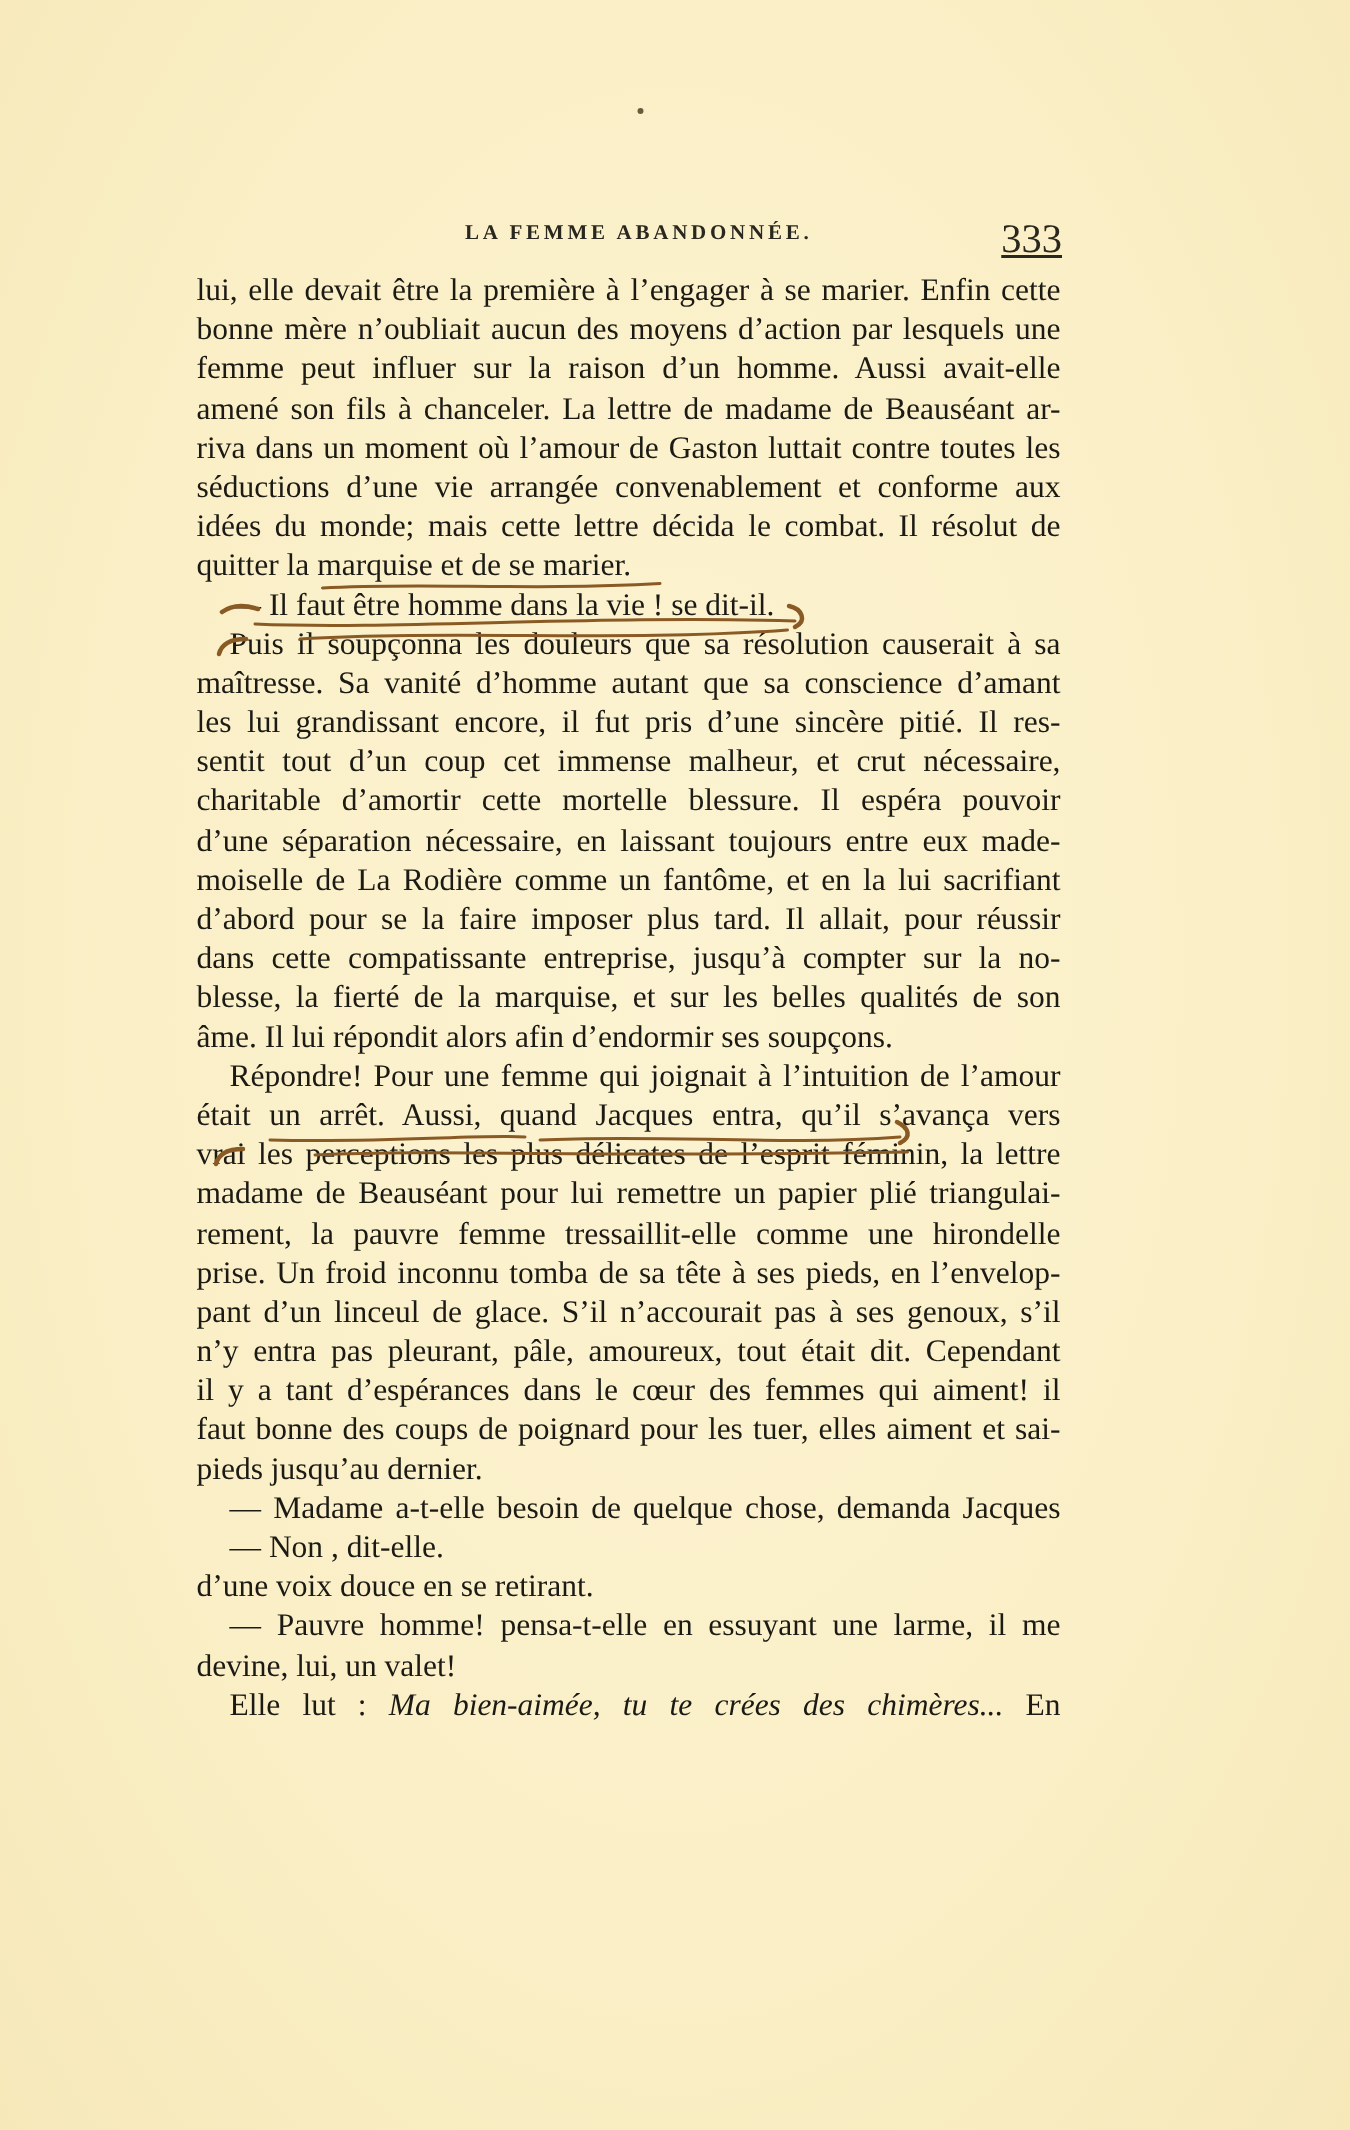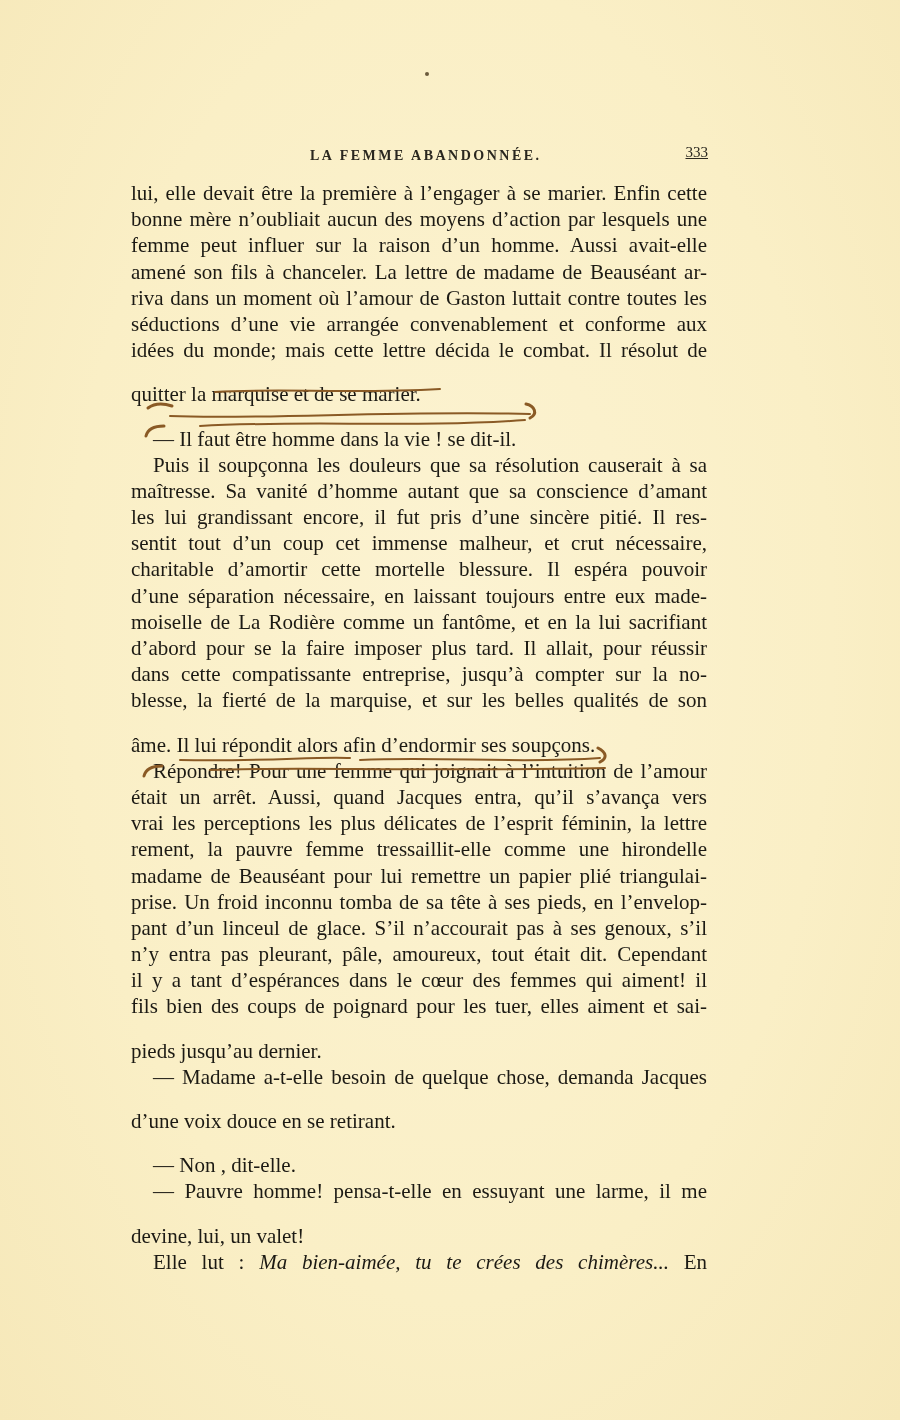--- a/index.html
+++ b/index.html
@@ -17,31 +17,31 @@
   .speck { position: absolute; left: 425px; top: 72px; width: 4px; height: 4px; border-radius: 50%; background: #6b5a3c; }
   .header {
     position: absolute; top: 148px; left: 130px; width: 578px; height: 22px;
   }
   .running-title {
     position: absolute; left: 180px; top: 0;
     font-size: 14px; letter-spacing: 2.5px; font-variant: small-caps;
     font-weight: bold; color: #2a271f;
   }
   .page-number {
-    position: absolute; right: 0; top: -4px; font-size: 15px; color: #2a271f; text-decoration: underline;
+    position: absolute; right: 0; top: -4px; font-size: 27px; color: #2a271f; text-decoration: underline;
   }
   .body {
     position: absolute; left: 131px; top: 180px; width: 576px;
   }
   .line {
     height: 26.2px; line-height: 26.2px; font-size: 21px;
     white-space: nowrap; text-align: justify; text-align-last: justify;
     position: relative;
   }
-  .line.last { text-align-last: left; margin-top: 18px; }
+  .line.last { text-align-last: left; }
   .line.indent { padding-left: 22px; }
   .line em { }
   .annot { position: absolute; left: 0; top: 0; width: 900px; height: 1420px; pointer-events: none; }
   .annot path { fill: none; stroke: #8a5a25; stroke-width: 2; stroke-linecap: round; }
   .annot path.thick { stroke-width: 3; }
 </style>
 </head>
 <body>
 
 <div class="page">
@@ -69,31 +69,31 @@
     <div class="line">charitable d’amortir cette mortelle blessure. Il espéra pouvoir</div>
     <div class="line">d’une séparation nécessaire, en laissant toujours entre eux made-</div>
     <div class="line">moiselle de La Rodière comme un fantôme, et en la lui sacrifiant</div>
     <div class="line">d’abord pour se la faire imposer plus tard. Il allait, pour réussir</div>
     <div class="line">dans cette compatissante entreprise, jusqu’à compter sur la no-</div>
     <div class="line">blesse, la fierté de la marquise, et sur les belles qualités de son</div>
     <div class="line last">âme. Il lui répondit alors afin d’endormir ses soupçons.</div>
     <div class="line indent">Répondre! Pour une femme qui joignait à l’intuition de l’amour</div>
     <div class="line">était un arrêt. Aussi, quand Jacques entra, qu’il s’avança vers</div>
     <div class="line">vrai les perceptions les plus délicates de l’esprit féminin, la lettre</div>
+    <div class="line">madame de Beauséant pour lui remettre un papier plié triangulai-</div>
     <div class="line">rement, la pauvre femme tressaillit-elle comme une hirondelle</div>
-    <div class="line">madame de Beauséant pour lui remettre un papier plié triangulai-</div>
     <div class="line">prise. Un froid inconnu tomba de sa tête à ses pieds, en l’envelop-</div>
     <div class="line">pant d’un linceul de glace. S’il n’accourait pas à ses genoux, s’il</div>
     <div class="line">n’y entra pas pleurant, pâle, amoureux, tout était dit. Cependant</div>
     <div class="line">il y a tant d’espérances dans le cœur des femmes qui aiment! il</div>
-    <div class="line">fils bien des coups de poignard pour les tuer, elles aiment et sai-</div>
+    <div class="line">faut bonne des coups de poignard pour les tuer, elles aiment et sai-</div>
     <div class="line last">pieds jusqu’au dernier.</div>
     <div class="line indent">— Madame a-t-elle besoin de quelque chose, demanda Jacques</div>
+    <div class="line last indent">— Non , dit-elle.</div>
     <div class="line last">d’une voix douce en se retirant.</div>
-    <div class="line last indent">— Non , dit-elle.</div>
     <div class="line indent">— Pauvre homme! pensa-t-elle en essuyant une larme, il me</div>
     <div class="line last">devine, lui, un valet!</div>
     <div class="line indent"><span>Elle lut : </span><em>Ma bien-aimée, tu te crées des chimères...</em><span> En</span></div>
   </div>
 
   <svg class="annot" viewBox="0 0 900 1420">
     <path d="M215 392 C 280 388, 350 394, 440 389"></path>
     <path d="M170 416 C 260 420, 400 410, 530 414"></path>
     <path d="M200 426 C 300 420, 420 428, 525 420"></path>
     <path class="thick" d="M148 408 C 156 402, 166 404, 172 406"></path>

